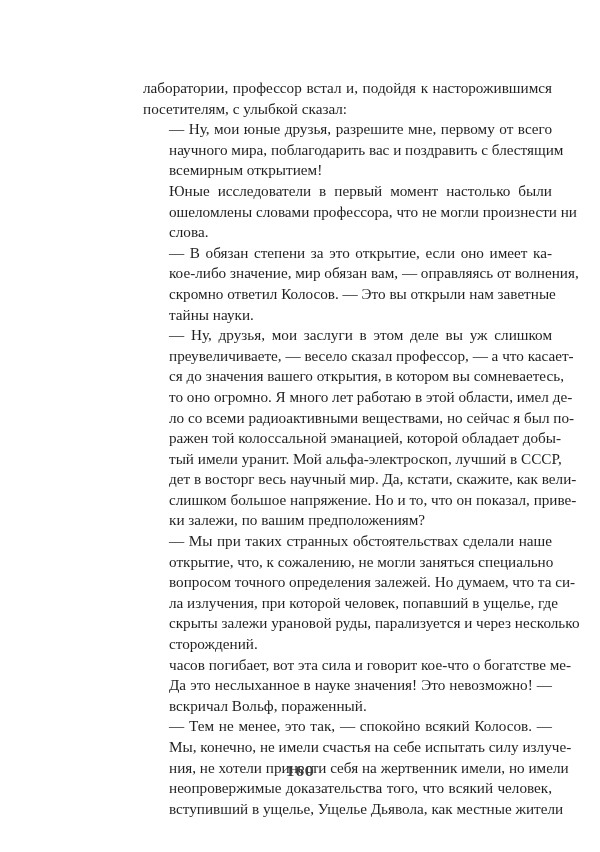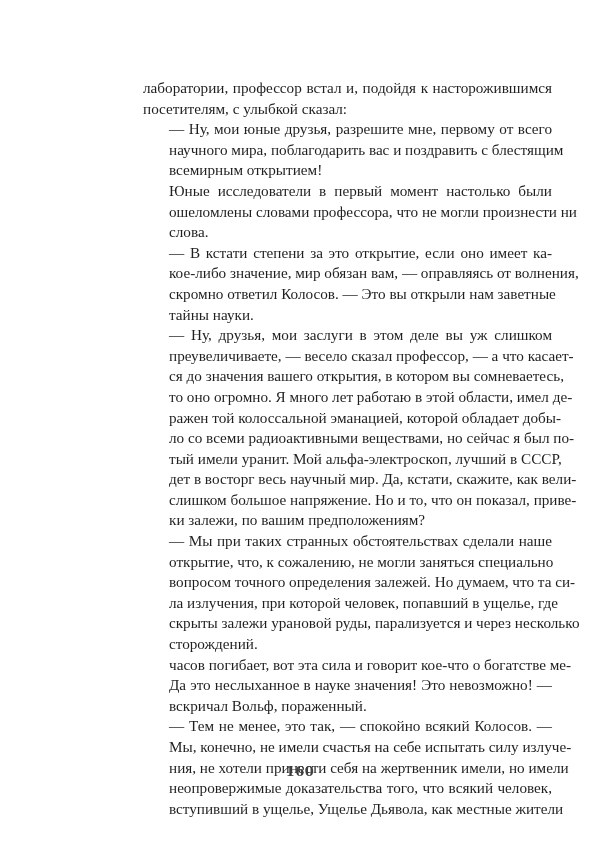--- a/index.html
+++ b/index.html
@@ -75,32 +75,32 @@
         <span class="line">— Ну, мои юные друзья, разрешите мне, первому от всего</span>
         <span class="line">научного мира, поблагодарить вас и поздравить с блестящим</span>
         <span class="line last">всемирным открытием!</span>
       </p>
       <p class="indent">
         <span class="line">Юные исследователи в первый момент настолько были</span>
         <span class="line">ошеломлены словами профессора, что не могли произнести ни</span>
         <span class="line last">слова.</span>
       </p>
       <p class="indent">
-        <span class="line">— В кстати степени за это открытие, если оно имеет ка-</span>
+        <span class="line">— В обязан степени за это открытие, если оно имеет ка-</span>
         <span class="line">кое-либо значение, мир обязан вам, — оправляясь от волнения,</span>
         <span class="line">скромно ответил Колосов. — Это вы открыли нам заветные</span>
         <span class="line last">тайны науки.</span>
       </p>
       <p class="indent">
         <span class="line">— Ну, друзья, мои заслуги в этом деле вы уж слишком</span>
         <span class="line">преувеличиваете, — весело сказал профессор, — а что касает-</span>
         <span class="line">ся до значения вашего открытия, в котором вы сомневаетесь,</span>
         <span class="line">то оно огромно. Я много лет работаю в этой области, имел де-</span>
+        <span class="line">ло со всеми радиоактивными веществами, но сейчас я был по-</span>
         <span class="line">ражен той колоссальной эманацией, которой обладает добы-</span>
-        <span class="line">ло со всеми радиоактивными веществами, но сейчас я был по-</span>
         <span class="line">тый имели уранит. Мой альфа-электроскоп, лучший в СССР,</span>
         <span class="line">дет в восторг весь научный мир. Да, кстати, скажите, как вели-</span>
         <span class="line">слишком большое напряжение. Но и то, что он показал, приве-</span>
         <span class="line last">ки залежи, по вашим предположениям?</span>
       </p>
       <p class="indent">
         <span class="line">— Мы при таких странных обстоятельствах сделали наше</span>
         <span class="line">открытие, что, к сожалению, не могли заняться специально</span>
         <span class="line">вопросом точного определения залежей. Но думаем, что та си-</span>
         <span class="line">ла излучения, при которой человек, попавший в ущелье, где</span>

